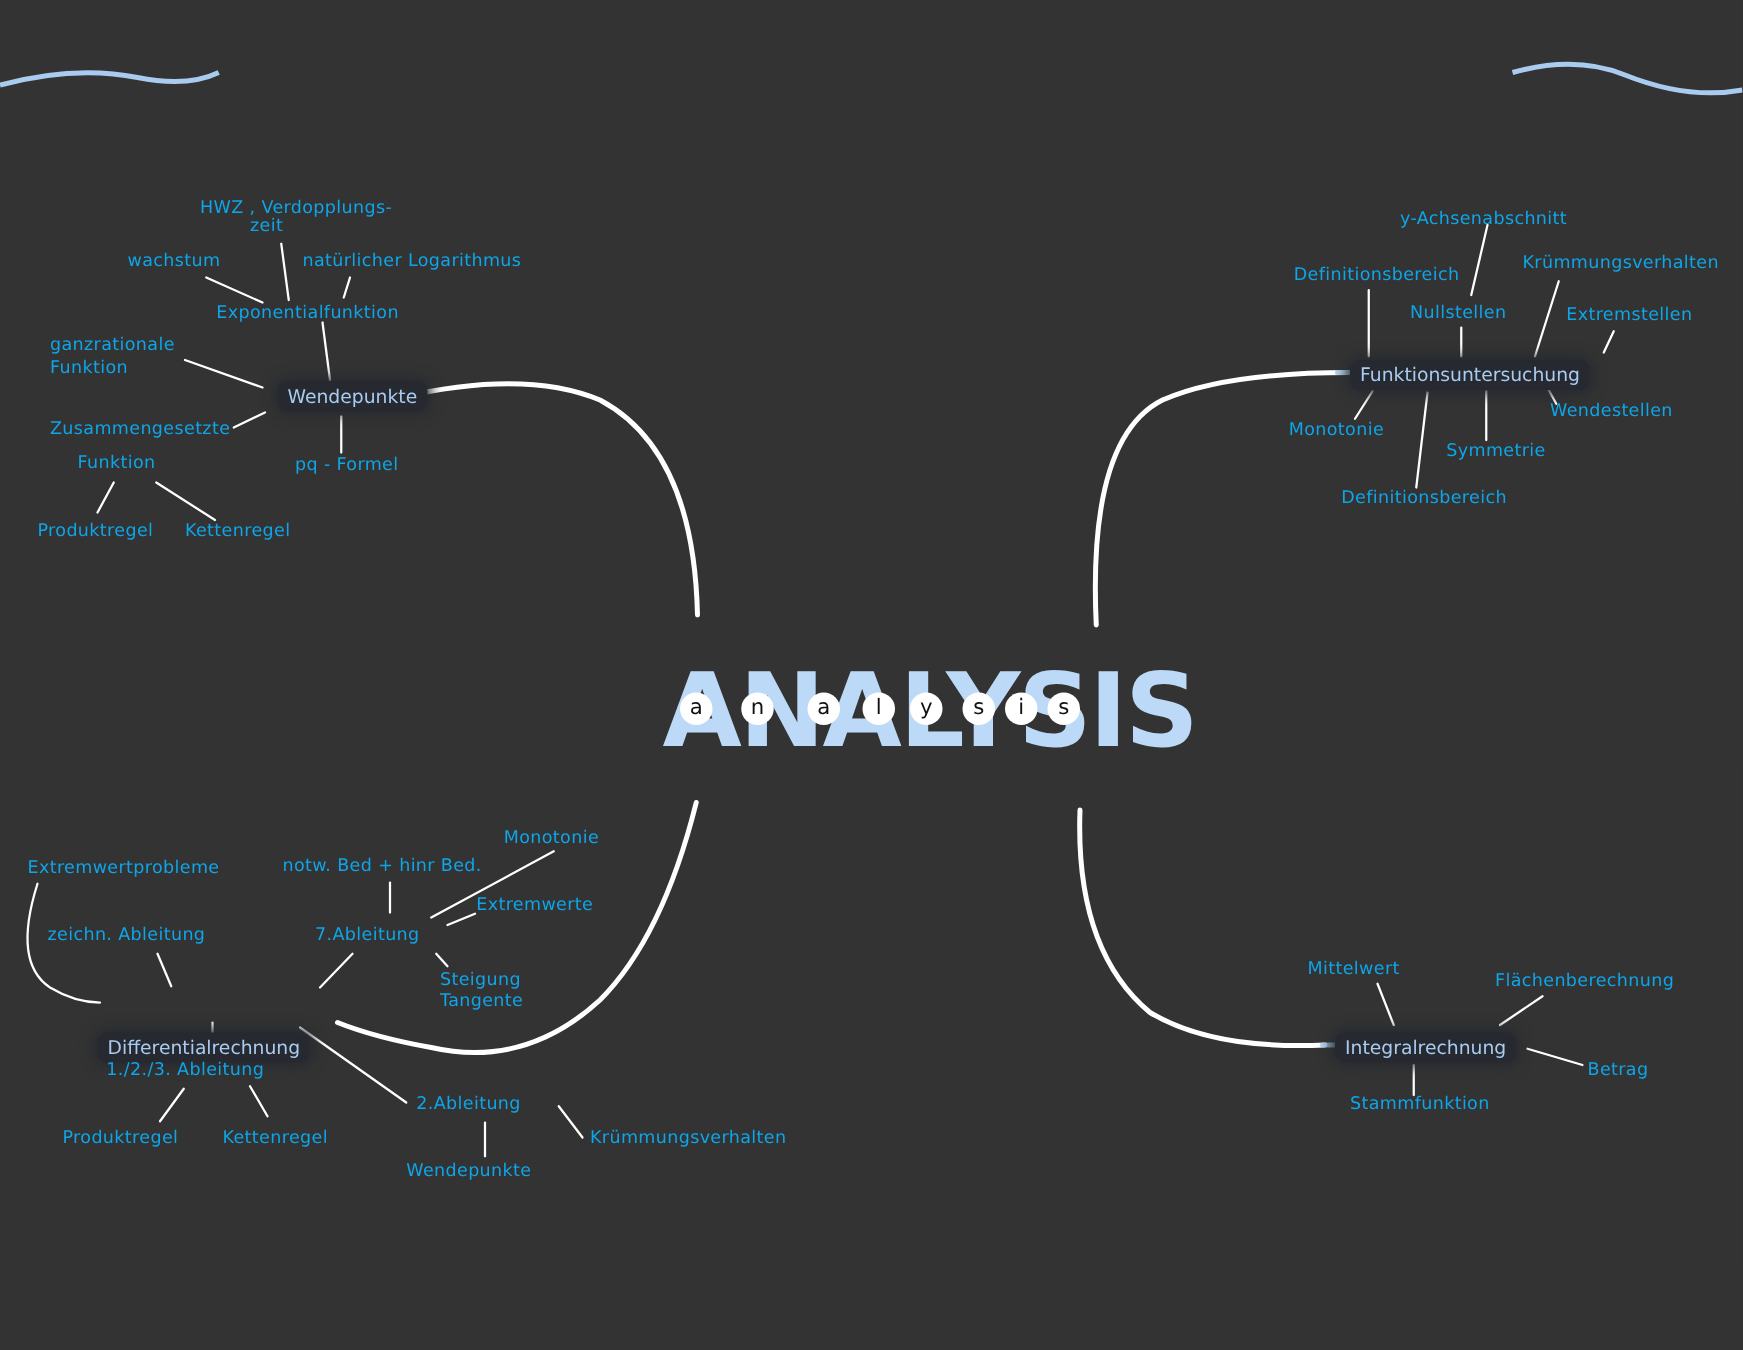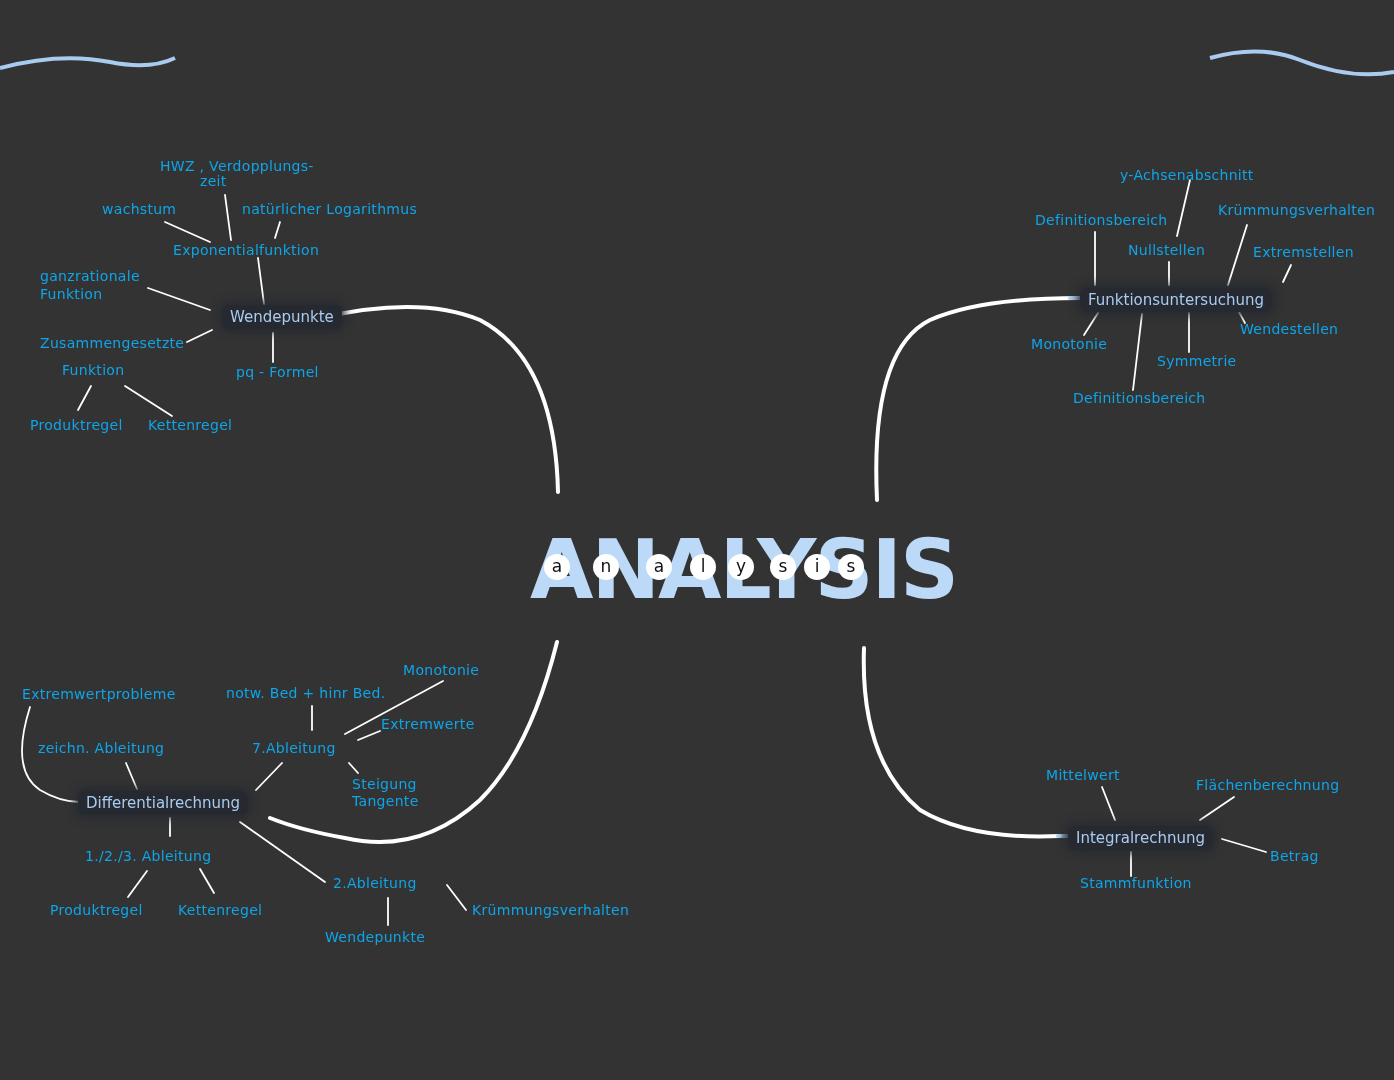--- a/index.html
+++ b/index.html
@@ -123,21 +123,21 @@
   <div class="lbl" style="left:1218px;top:202px">Krümmungsverhalten</div>
   <div class="lbl" style="left:1128px;top:242px">Nullstellen</div>
   <div class="lbl" style="left:1253px;top:244px">Extremstellen</div>
   <div class="lbl" style="left:1240px;top:321px">Wendestellen</div>
   <div class="lbl" style="left:1031px;top:336px">Monotonie</div>
   <div class="lbl" style="left:1157px;top:353px">Symmetrie</div>
   <div class="lbl" style="left:1073px;top:390px">Definitionsbereich</div>
 </div>
 
 <div>
-  <div class="hub" style="left:78px;top:791px">Differentialrechnung</div>
+  <div class="hub" style="left:78px;top:826px">Differentialrechnung</div>
   <div class="lbl" style="left:403px;top:662px">Monotonie</div>
   <div class="lbl" style="left:22px;top:686px">Extremwertprobleme</div>
   <div class="lbl" style="left:226px;top:685px">notw. Bed + hinr Bed.</div>
   <div class="lbl" style="left:381px;top:716px">Extremwerte</div>
   <div class="lbl" style="left:38px;top:740px">zeichn. Ableitung</div>
   <div class="lbl" style="left:252px;top:740px">7.Ableitung</div>
   <div class="lbl" style="left:352px;top:776px">Steigung</div>
   <div class="lbl" style="left:352px;top:793px">Tangente</div>
   <div class="lbl" style="left:85px;top:848px">1./2./3. Ableitung</div>
   <div class="lbl" style="left:333px;top:875px">2.Ableitung</div>

